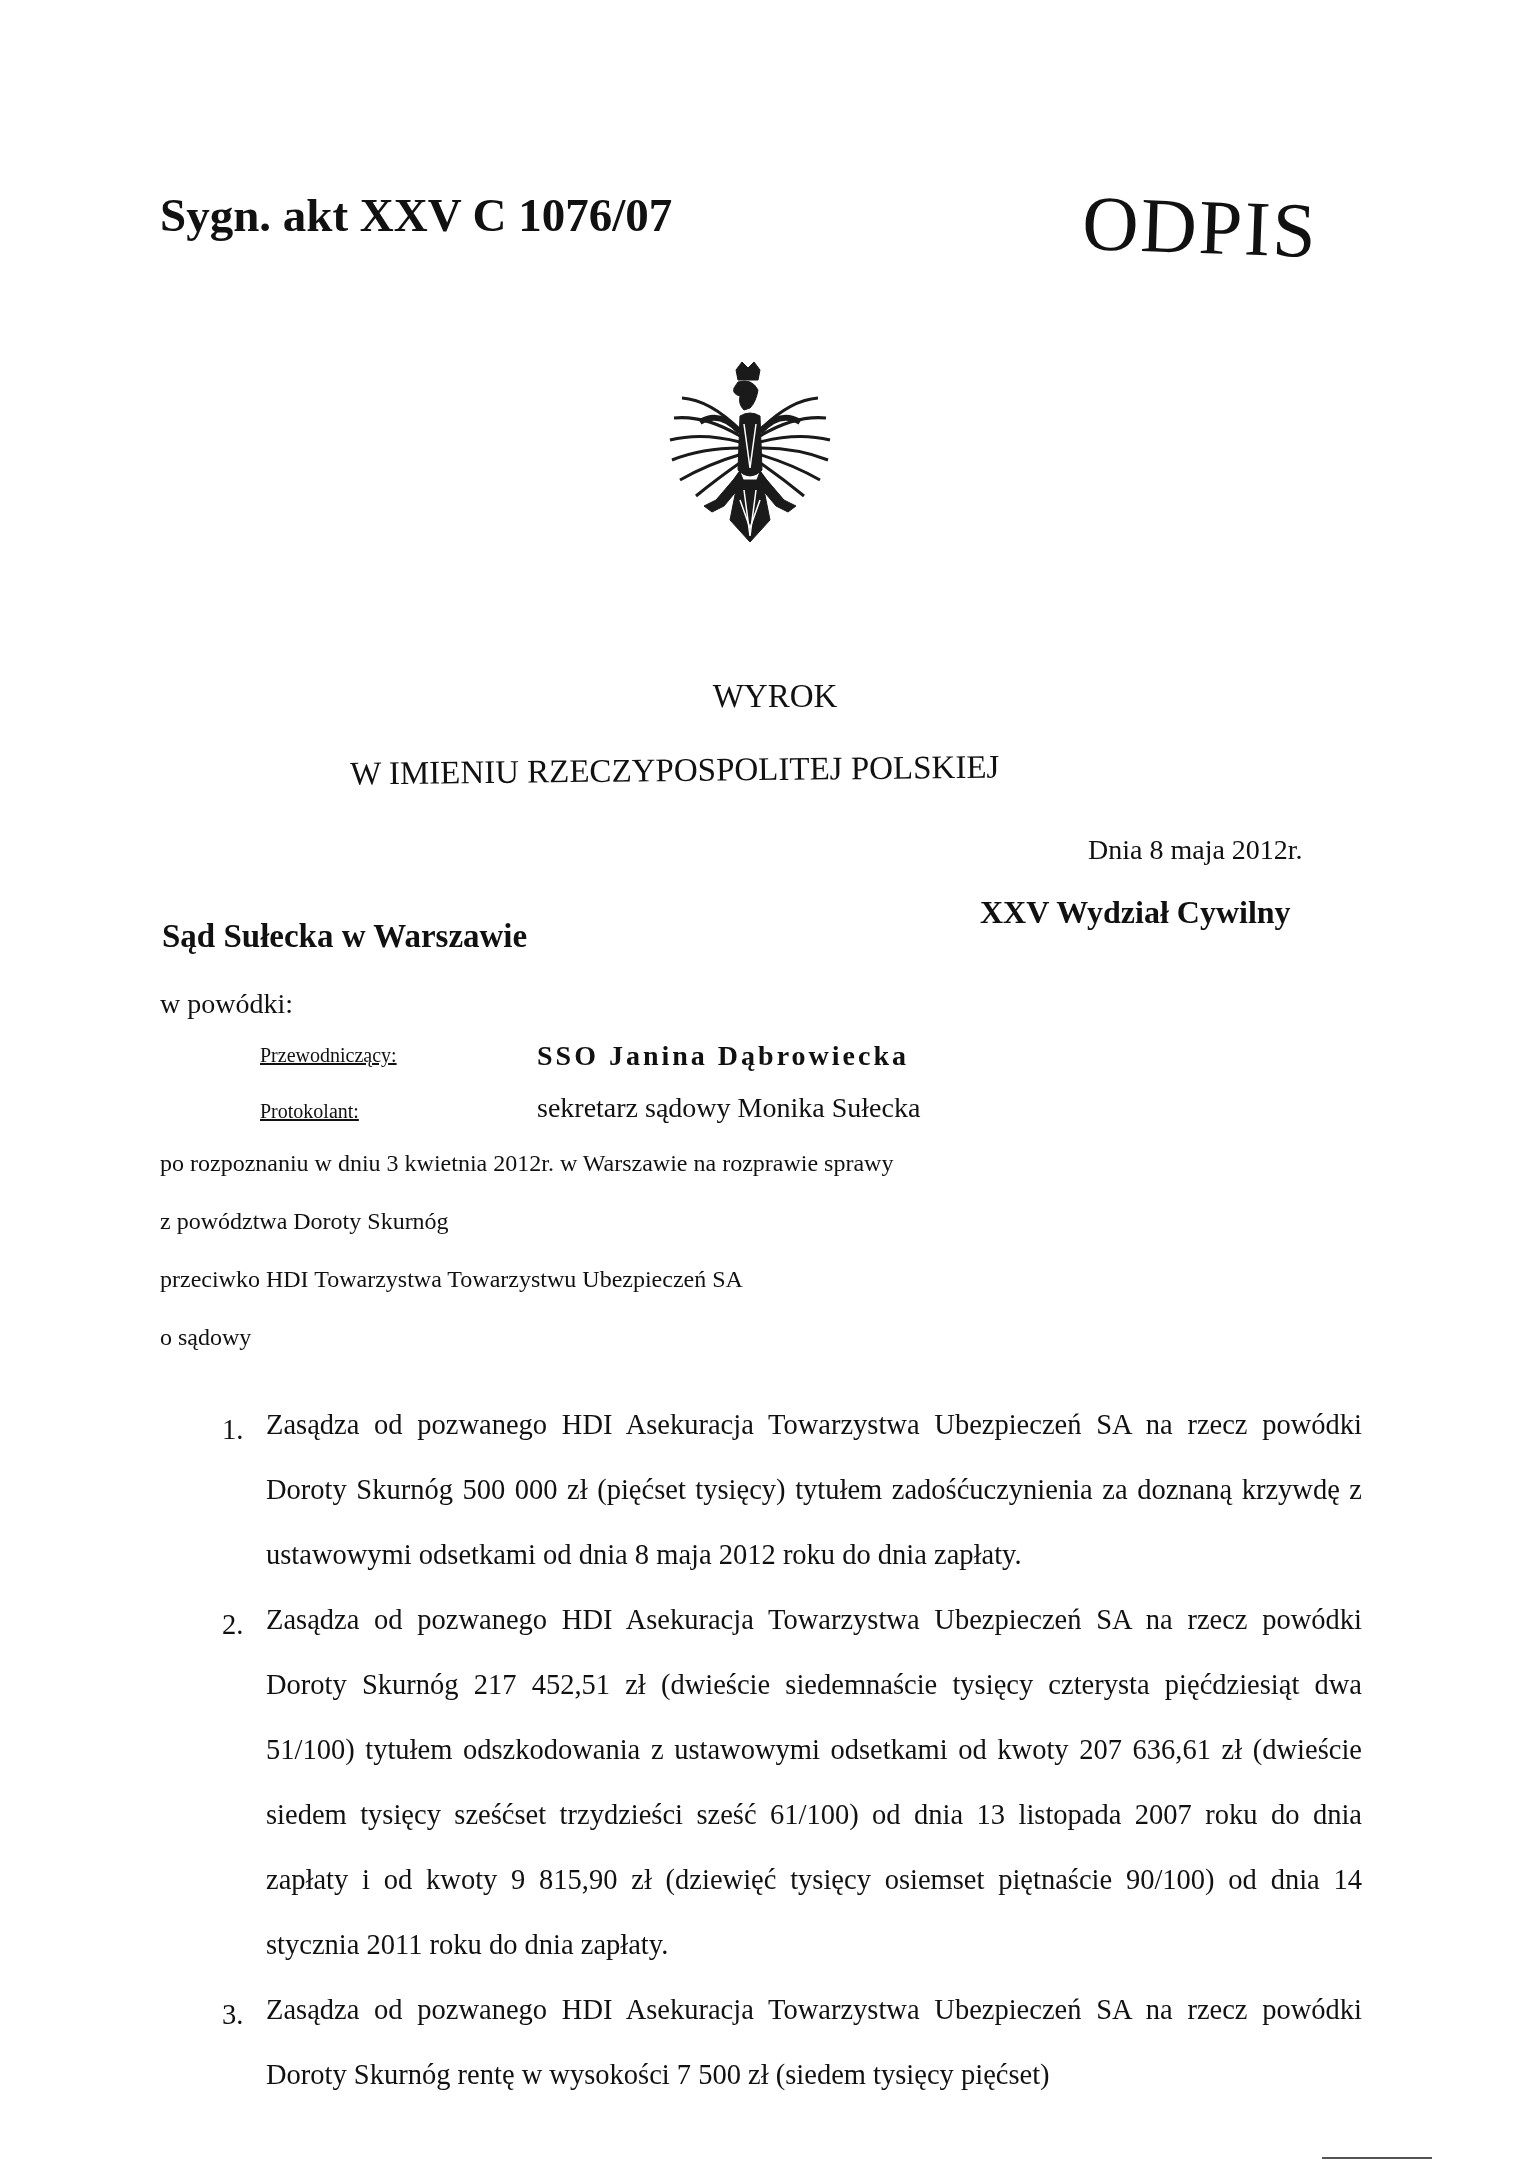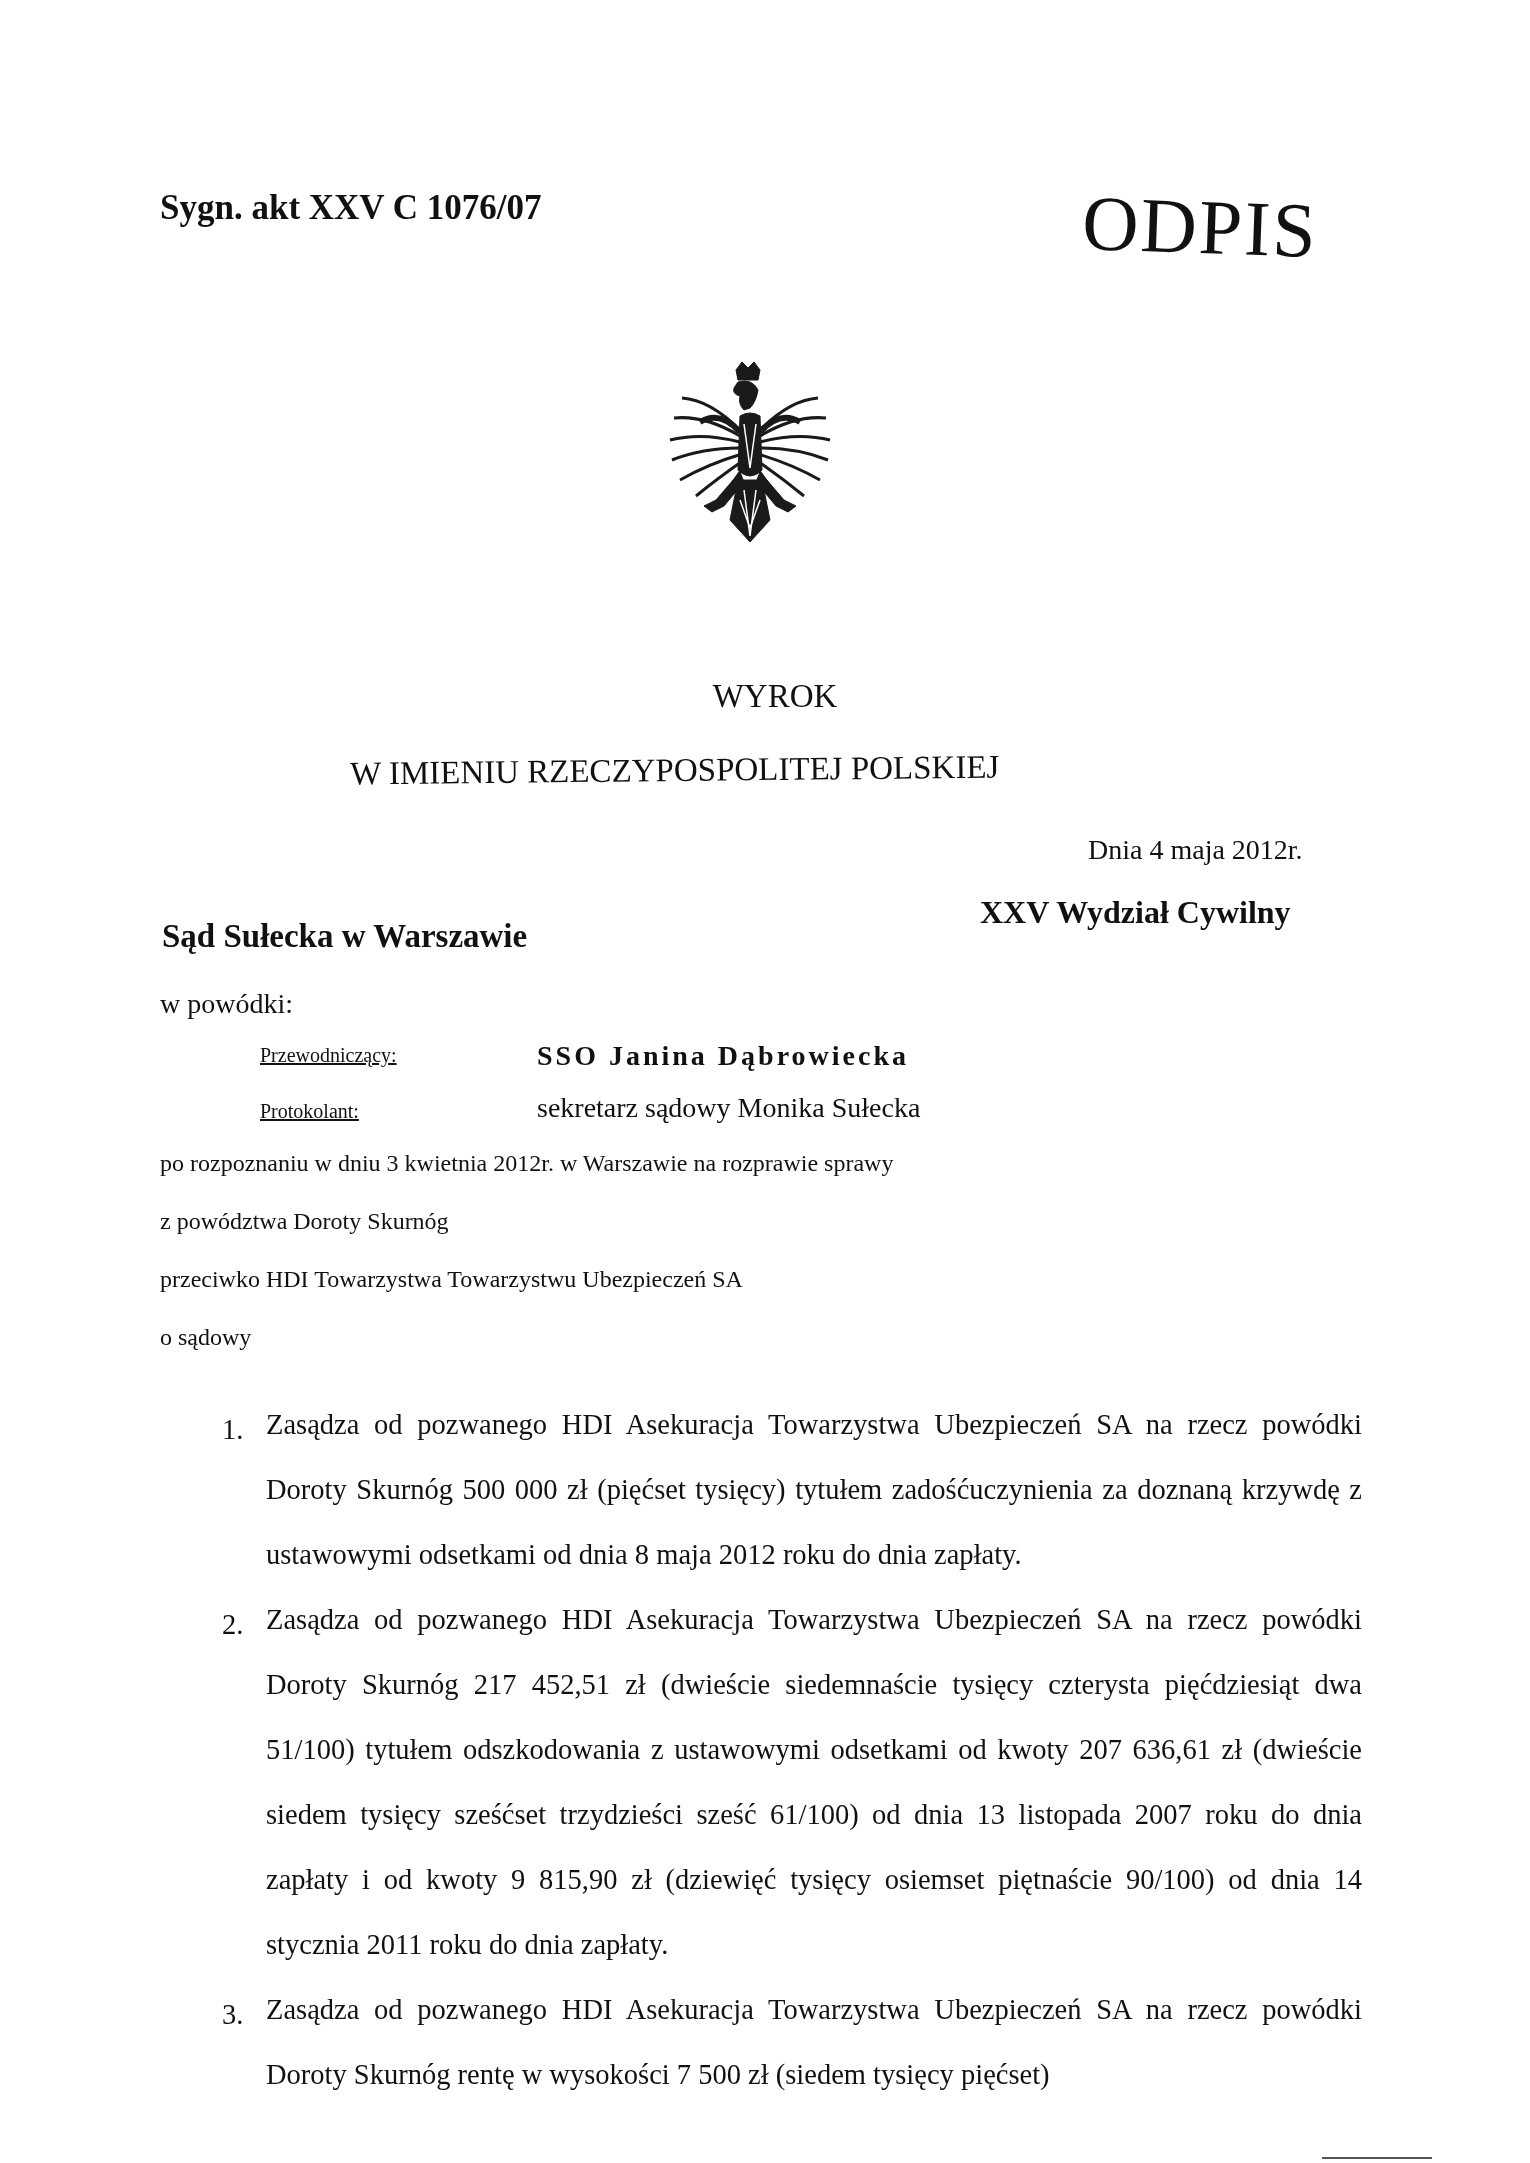--- a/index.html
+++ b/index.html
@@ -1,21 +1,21 @@
 <!DOCTYPE html>
 <html><head>
   <meta charset="utf-8">
   <style>
     html, body { margin: 0; padding: 0; background: #ffffff; }
     body {
       width: 1530px; height: 2163px; position: relative; overflow: hidden;
       font-family: "Liberation Serif", "DejaVu Serif", serif; color: #111111;
     }
     .abs { position: absolute; white-space: nowrap; }
-    .signature { left: 160px; top: 188px; font-size: 35px; font-weight: bold; }
+    .signature { left: 160px; top: 188px; font-size: 47px; font-weight: bold; }
     .stamp {
       left: 1084px; top: 178px; font-size: 78px; letter-spacing: 2px;
       font-family: "Liberation Serif", serif; transform: rotate(2deg); transform-origin: left top;
     }
     .emblem { left: 660px; top: 360px; width: 180px; height: 185px; }
     .title { left: 0; width: 1530px; text-align: center; top: 678px; font-size: 33px; margin-left: 10px; }
     .subtitle { left: 350px; top: 752px; font-size: 33px; transform: rotate(-0.6deg); }
     .date { left: 1088px; top: 834px; font-size: 28px; }
     .court { left: 162px; top: 918px; font-size: 33px; font-weight: bold; }
     .division { left: 980px; top: 894px; font-size: 32px; font-weight: bold; }
@@ -77,21 +77,21 @@
     <g stroke="#ffffff" stroke-width="1.5" fill="none">
       <path d="M84 130 L90 176 L96 130"></path>
       <path d="M80 140 L90 168 L100 140"></path>
       <path d="M84 64 L90 108 L96 64"></path>
     </g>
   </svg>
 </div>
 
 <div class="abs title">WYROK</div>
 <div class="abs subtitle">W IMIENIU RZECZYPOSPOLITEJ POLSKIEJ</div>
-<div class="abs date">Dnia 4 maja  2012r.</div>
+<div class="abs date">Dnia 8 maja  2012r.</div>
 
 <div class="abs court">Sąd Sułecka w Warszawie</div>
 <div class="abs division">XXV Wydział Cywilny</div>
 
 <div class="abs composition">w powódki:</div>
 
 <div class="abs row-label" style="top:1044px;">Przewodniczący:</div>
 <div class="abs row-value chair-value" style="top:1040px;">SSO Janina Dąbrowiecka</div>
 
 <div class="abs row-label" style="top:1100px;">Protokolant:</div>

